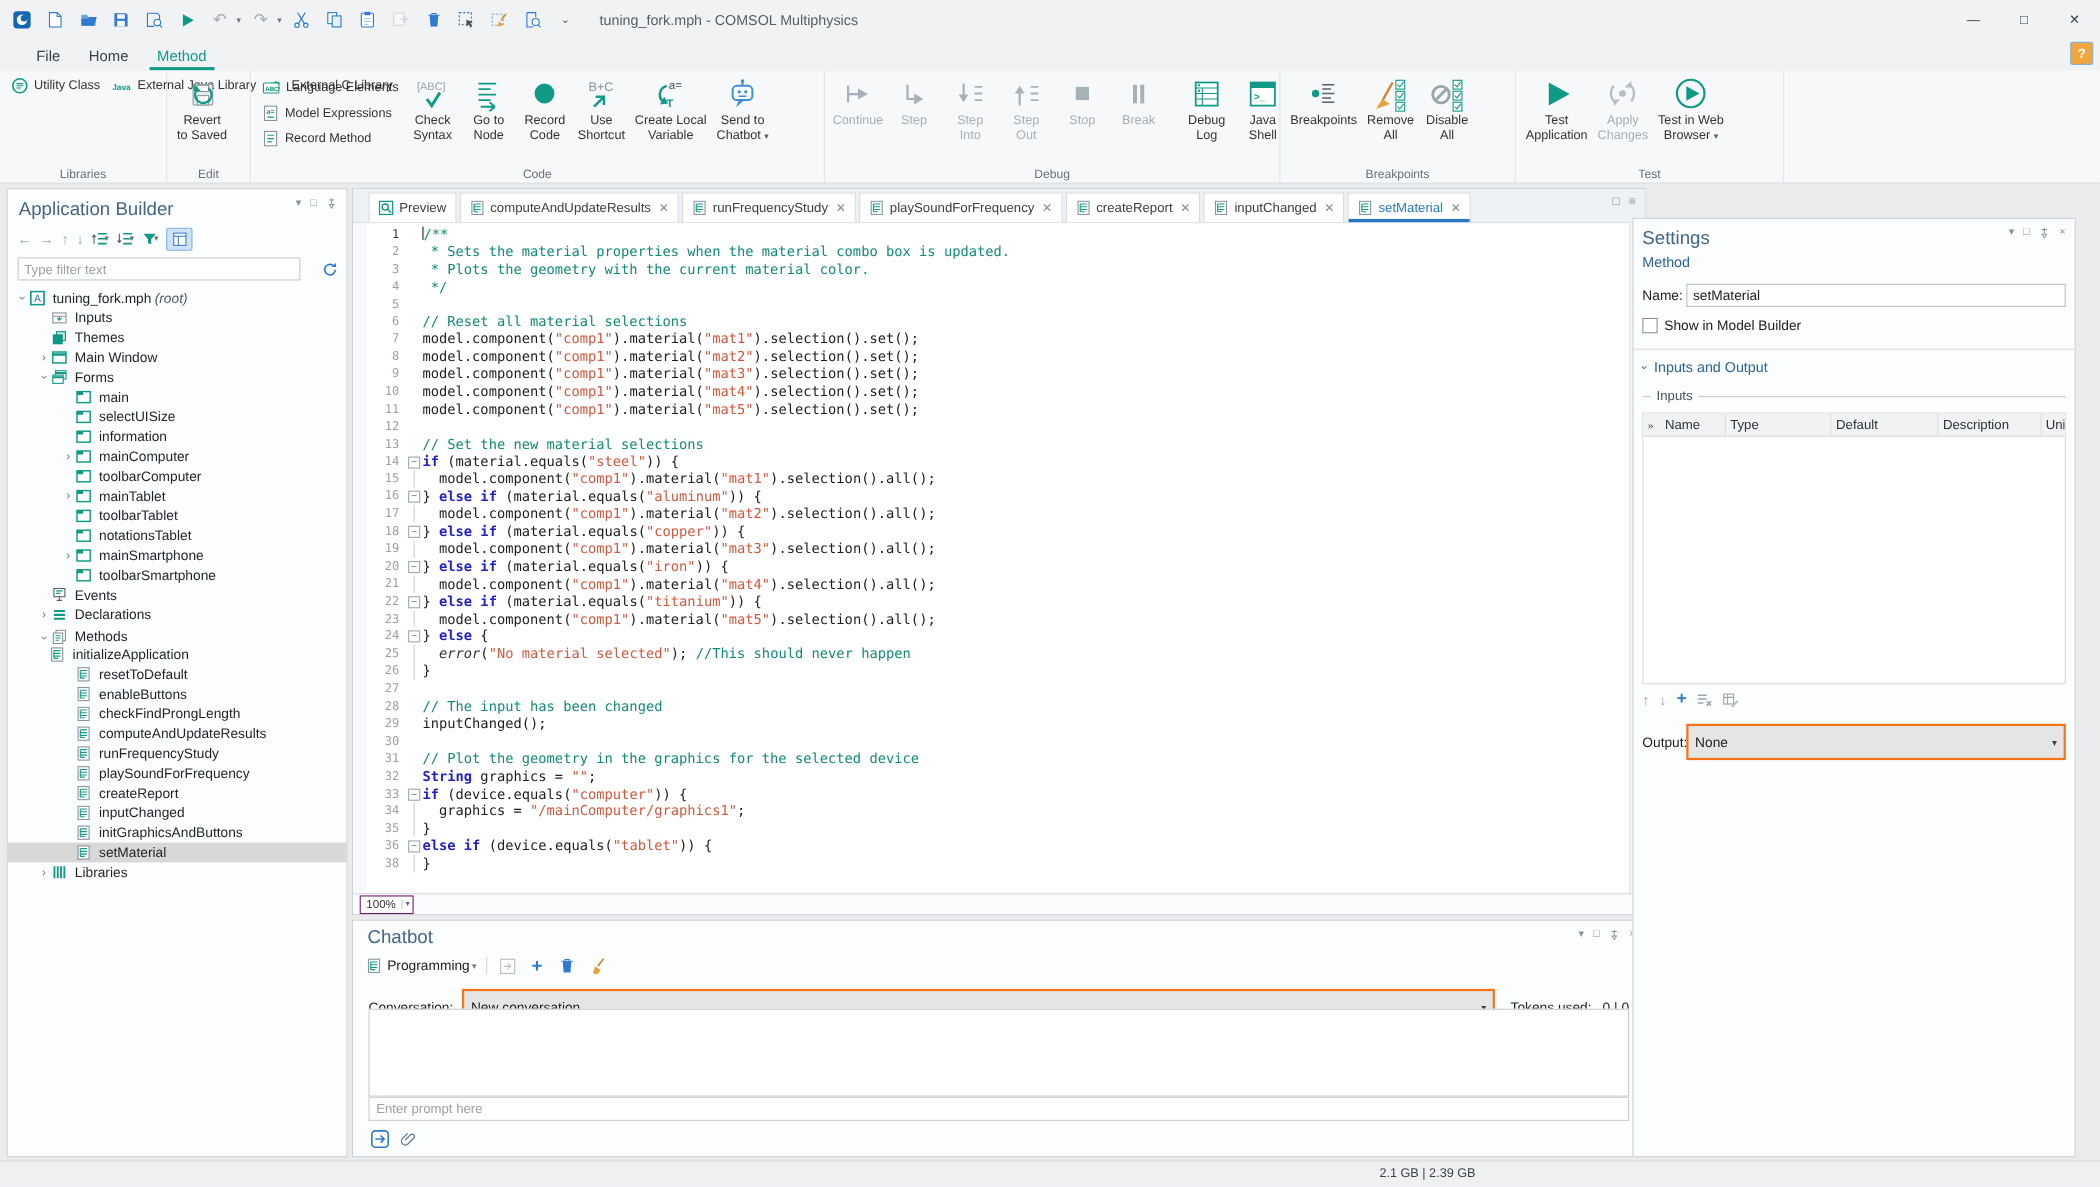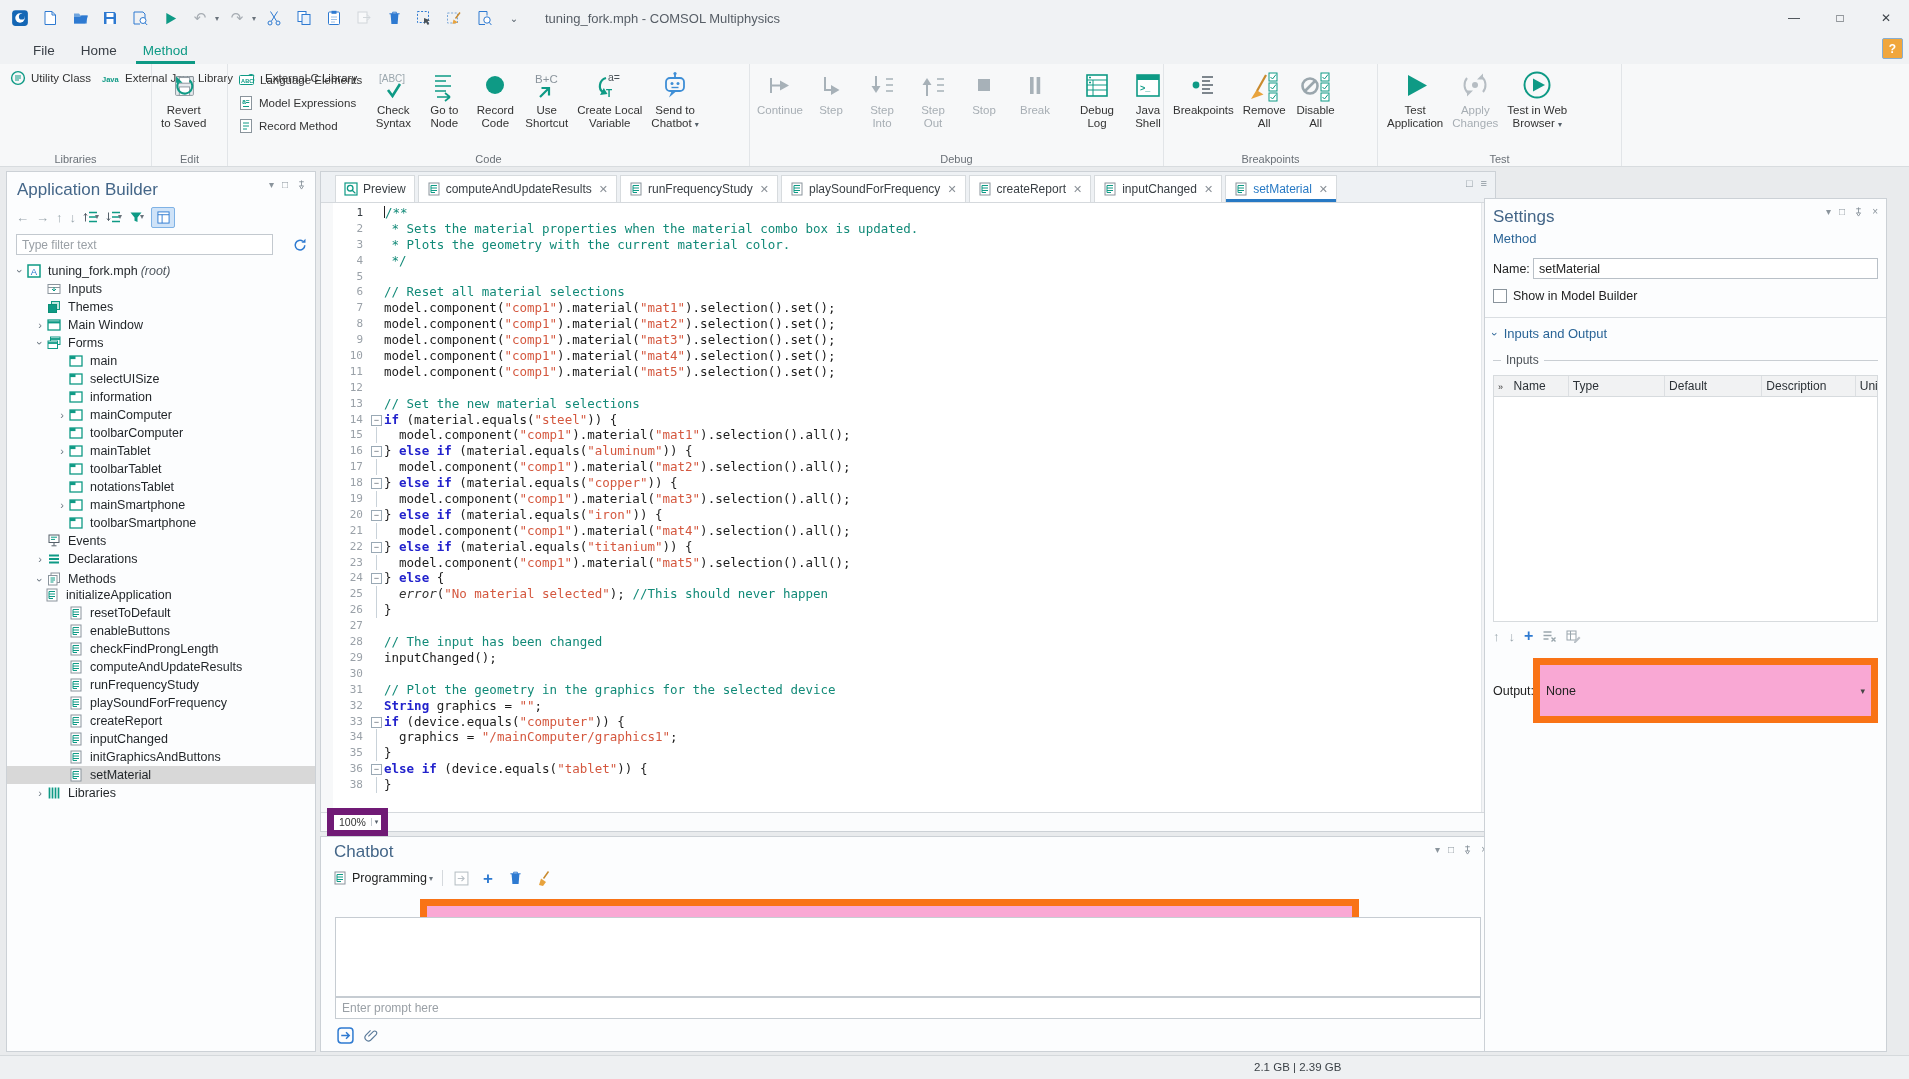--- a/index.html
+++ b/index.html
@@ -72,21 +72,21 @@
   .fold{width:14px;position:relative;flex:none;}
   .fbox{position:absolute;left:1px;top:3px;width:9px;height:9px;border:1px solid #9aa9b5;background:#fff;font-size:9px;line-height:8px;text-align:center;color:#55606a;}
   .fline{position:absolute;left:6px;top:0;bottom:0;width:1px;background:#c9d2d9;}
   .ctext{white-space:pre;font-family:"DejaVu Sans Mono",monospace;font-size:12.5px;color:#1d1d1d;}
   .sk{color:#2222cc;font-weight:bold}.ss{color:#d4573e}.sc{color:#128a78}.se{font-style:italic;color:#333}
   .caret{display:inline-block;width:1px;height:12px;background:#222;vertical-align:-1px;}
   .vscroll{position:absolute;right:0;top:0;bottom:0;width:13px;background:#f3f4f6;border-left:1px solid #e4e7ea;}
   .vthumb{position:absolute;left:2px;right:2px;top:16px;height:290px;background:#ccd1d5;}
   .varrow{position:absolute;left:0;right:0;text-align:center;font-size:7px;color:#868d94;}
   .editor-bottom{position:absolute;left:0;right:0;bottom:0;height:19px;border-top:1px solid #d5d9dd;background:#fbfcfd;display:flex;align-items:center;padding-left:6px;box-sizing:border-box;}
-  .zoomctl{display:flex;align-items:center;border:7px solid #701a75;background:#fff;height:15px;font-size:10.5px;color:#333;}
+  .zoomctl{display:flex;align-items:center;border:1px solid #701a75;background:#fff;height:15px;font-size:10.5px;color:#333;}
   .zoomctl .zval{padding:0 5px;}
   .zoomctl .zdd{border-left:1px solid #c3c9cf;padding:0 3px;font-size:7px;color:#55606a;}
   
   .set-body{position:relative;padding:8px;font-size:12.5px;}
   .set-subtitle{font-size:13px;color:#2a6496;margin-top:4px;}
   .set-row{display:flex;align-items:center;margin-top:12px;}
   .set-label{width:40px;flex:none;color:#222;}
   .set-input{flex:1;height:19px;border:1px solid #b9c0c7;background:#fff;font-size:12.5px;padding:0 5px;font-family:"Liberation Sans",sans-serif;color:#222;}
   .chk-row{display:flex;align-items:center;gap:6px;margin-top:10px;}
   .chk{width:12px;height:12px;border:1px solid #8a949c;background:#fff;flex:none;}
@@ -95,21 +95,21 @@
   .legend{display:flex;align-items:center;margin-top:12px;color:#4a5056;font-size:12px;}
   .legend::before{content:"";width:8px;height:1px;background:#c9ced3;margin-right:5px;}
   .legend::after{content:"";flex:1;height:1px;background:#c9ced3;margin-left:5px;}
   .stable{margin-top:8px;border:1px solid #d7dbde;background:#fff;}
   .sthead{display:flex;background:#f1f2f3;border-bottom:1px solid #d7dbde;height:20px;align-items:center;font-size:12px;color:#2b3136;}
   .sth{padding:0 4px;border-right:1px solid #dcdfe2;overflow:hidden;white-space:nowrap;box-sizing:border-box;height:20px;line-height:20px;}
   .stbody{height:224px;}
   .stoolbar{display:flex;align-items:center;gap:9px;margin-top:6px;}
   .sticon{font-size:13px;color:#9aa6ad;line-height:1}
   .sticon.plus{color:#2e7ad1;font-size:16px;font-weight:bold;}
-  .sel-box{flex:1;height:19px;border:7px solid #f97316;background:#f9a8d4;display:flex;align-items:center;font-size:12.5px;color:#222;padding:16px 6px;}
+  .sel-box{flex:1;height:19px;border:2px solid #f97316;background:#e5e5e5;display:flex;align-items:center;font-size:12.5px;color:#222;padding:5px 6px;}
   .sel-box .sval{flex:1}
   .sel-dd{font-size:9px;color:#444;}
   
   .cb-toolbar{display:flex;align-items:center;gap:9px;padding:5px 0 0 12px;height:22px;}
   .cb-mode{display:flex;align-items:center;gap:5px;font-size:12.5px;color:#222;}
   .cb-sep{width:1px;height:16px;background:#d5d9dd;}
   .cb-icon{display:flex;align-items:center;justify-content:center;width:18px;height:18px;}
   .cb-plus{color:#2e7ad1;font-size:17px;font-weight:bold;line-height:1;}
   .conv-row{display:flex;align-items:center;margin:10px 14px 0;gap:8px;font-size:12.5px;}
   .conv-label{flex:none;color:#222;}

